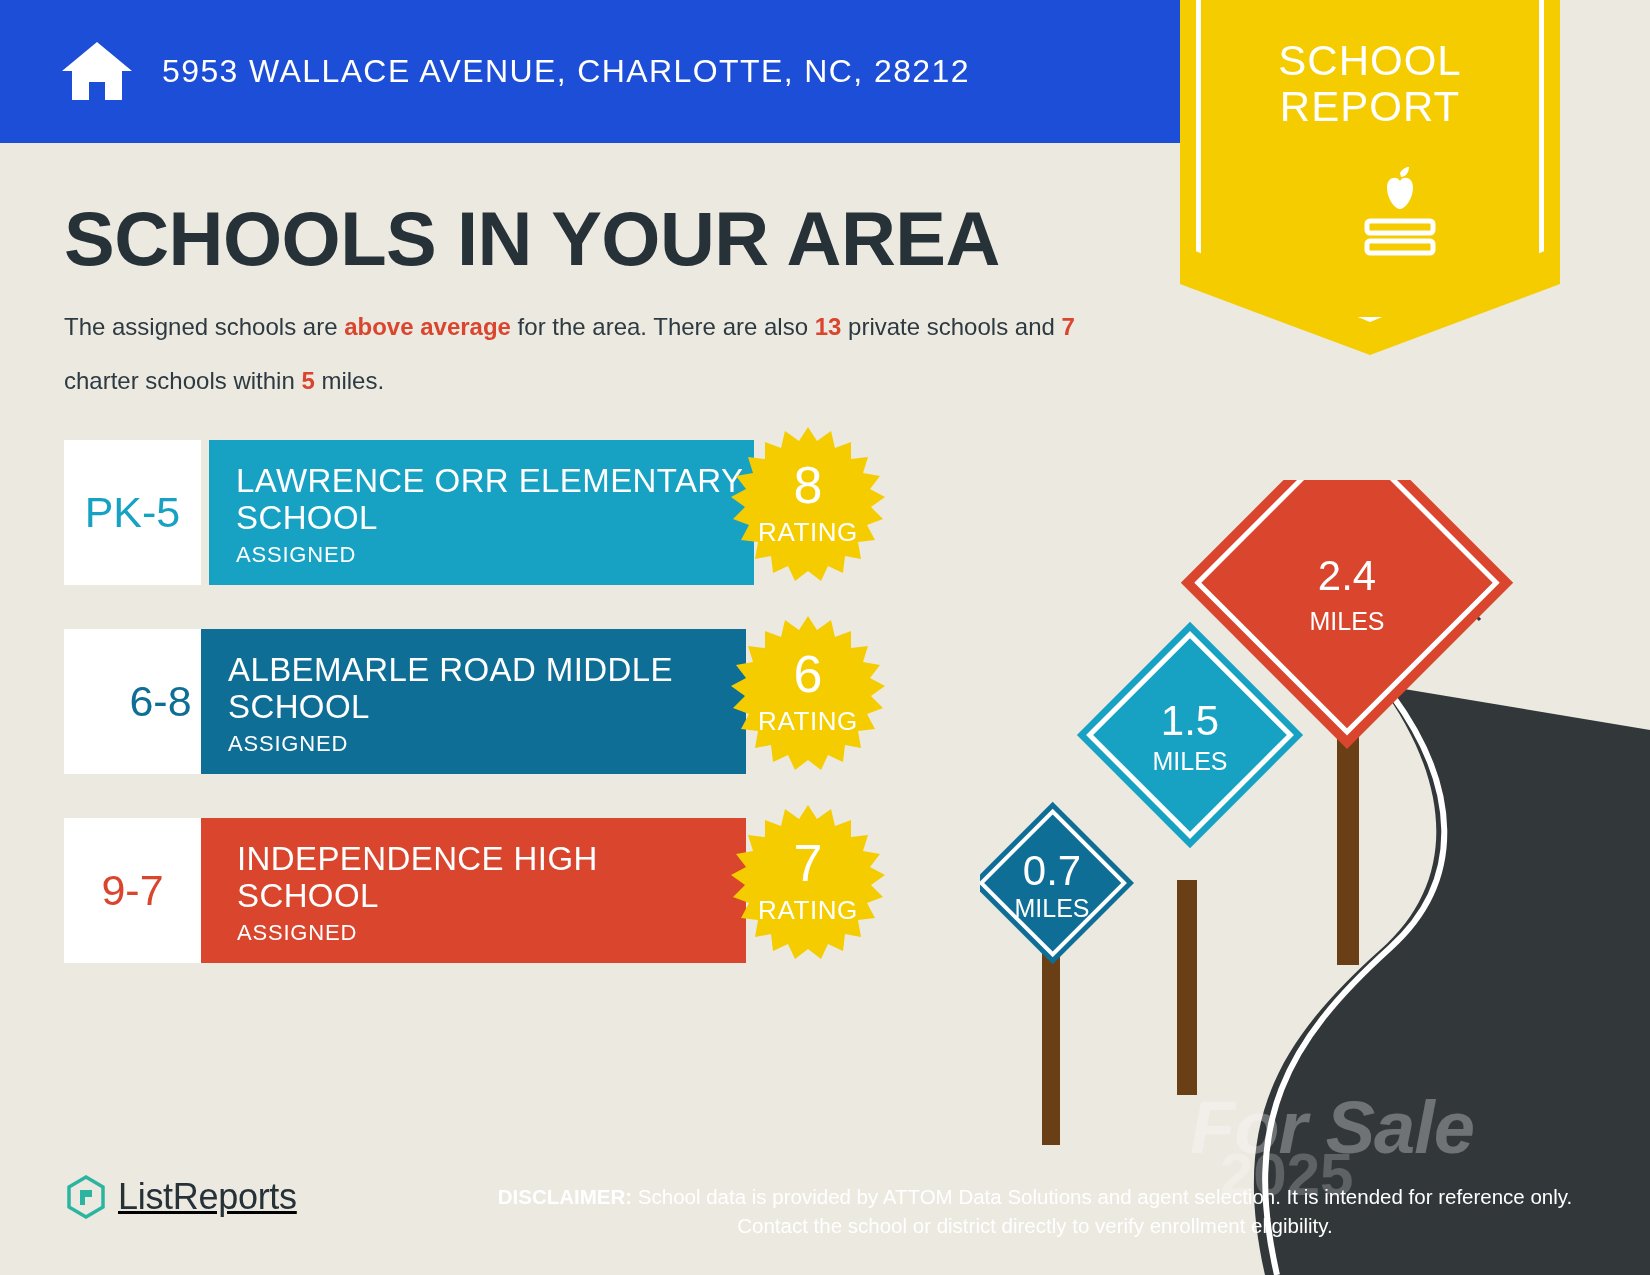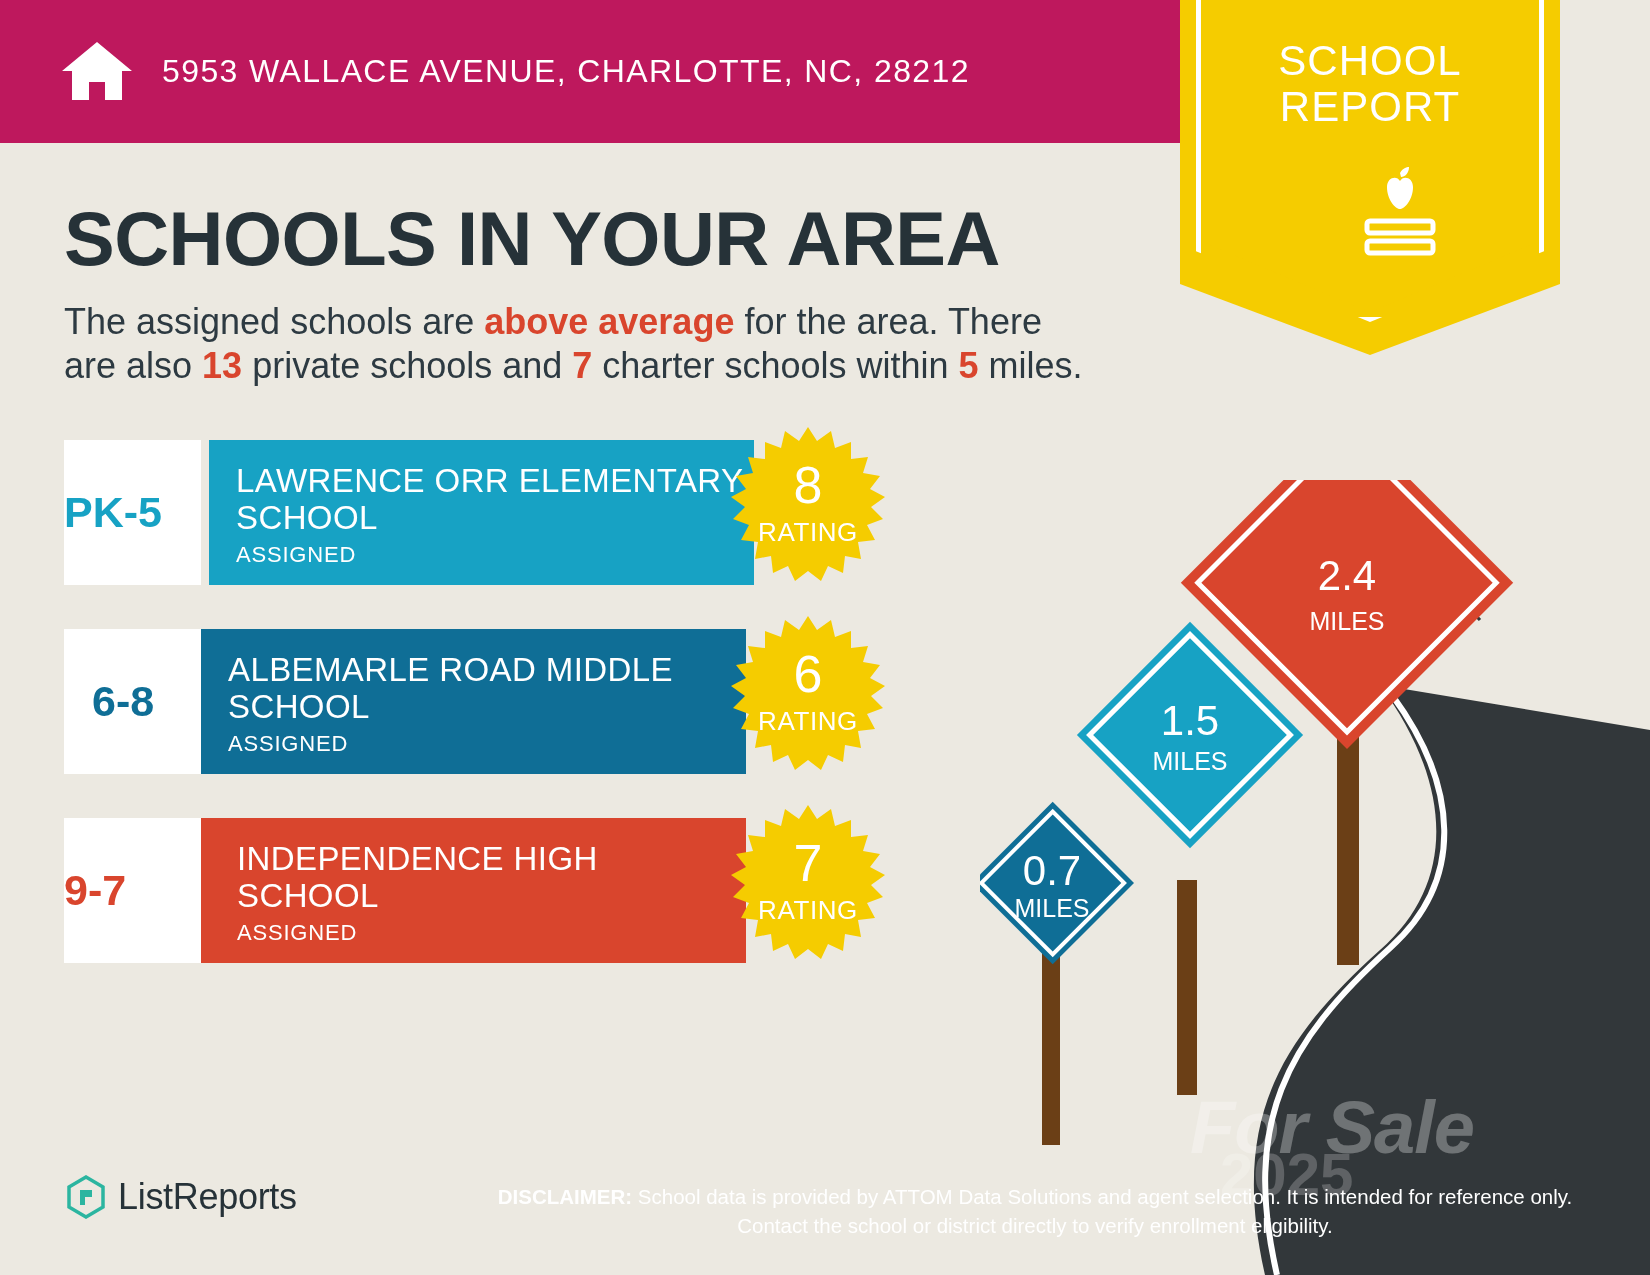--- a/index.html
+++ b/index.html
@@ -14,21 +14,21 @@
     overflow: hidden;
     position: relative;
   }
 
   
   .header {
     position: absolute;
     top: 0; left: 0;
     width: 1360px;
     height: 143px;
-    background: #be185d;
+    background: #1d4ed8;
     display: flex;
     align-items: center;
   }
   .header-home-icon {
     margin-left: 60px;
     width: 74px;
     height: 64px;
     flex: none;
   }
   .header-address {
@@ -98,22 +98,22 @@
     font-size: 76px;
     font-weight: bold;
     color: #263238;
     letter-spacing: -0.5px;
   }
   .subtitle {
     position: absolute;
     left: 64px;
     top: 300px;
     width: 1030px;
-    font-size: 36px;
-    line-height: 44px;
+    font-size: 24px;
+    line-height: 54px;
     color: #2d3a42;
   }
   .subtitle b { color: #d9452d; }
 
   
   .schools {
     position: absolute;
     left: 64px;
     top: 440px;
   }
@@ -124,22 +124,23 @@
     width: 790px;
   }
   .grade-box {
     position: absolute;
     left: 0; top: 0;
     width: 137px;
     height: 145px;
     background: #ffffff;
     display: flex;
     align-items: center;
+    justify-content: center;
     font-size: 43px;
-    font-weight: 700;
+    font-weight: 400;
   }
   .name-box {
     position: absolute;
     left: 137px; top: 0;
     width: 545px;
     height: 145px;
     padding: 22px 0 0 27px;
     box-sizing: border-box;
     color: #ffffff;
   }
@@ -219,20 +220,21 @@
     pointer-events: none;
   }
 
   
   .logo-wrap {
     position: absolute;
     left: 66px;
     top: 1175px;
     display: flex;
     align-items: center;
+    text-decoration: underline;
   }
   .logo-text {
     font-size: 36px;
     color: #263238;
     margin-left: 12px;
     letter-spacing: -0.3px;
   }
   .disclaimer {
     position: absolute;
     left: 480px;

